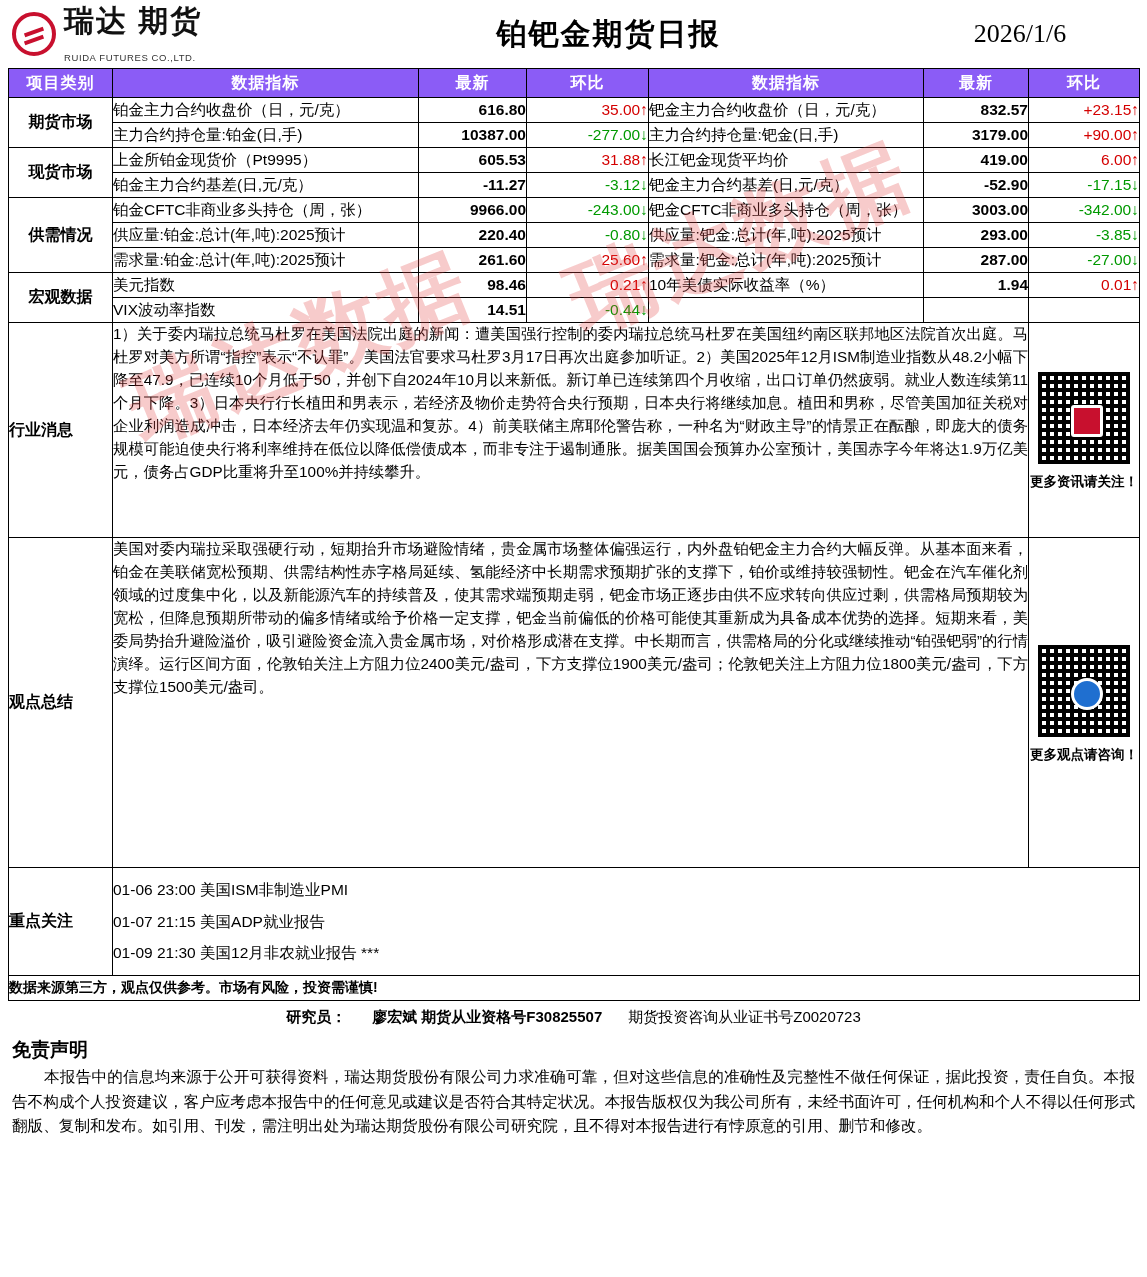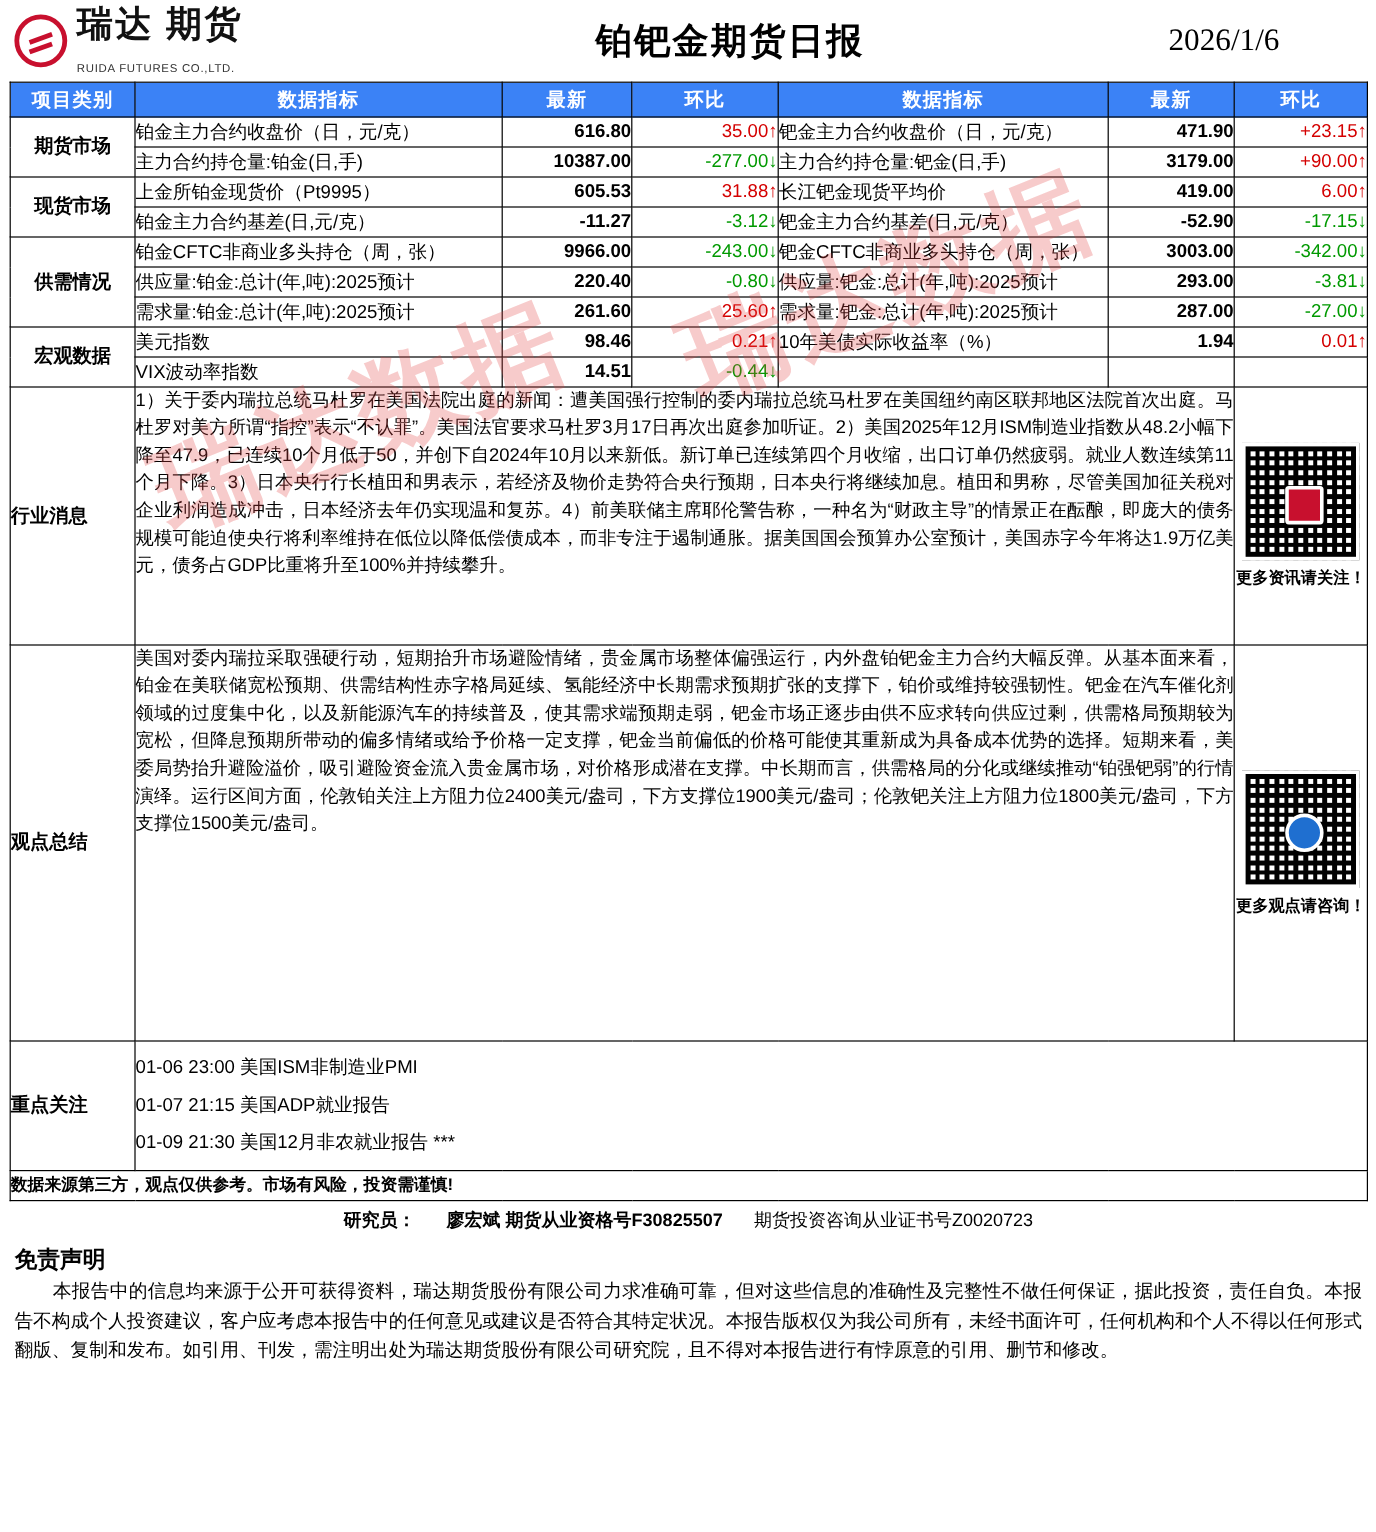--- a/index.html
+++ b/index.html
@@ -125,21 +125,21 @@
     width: 1131px;
     table-layout: fixed;
     position: relative;
     z-index: 2;
   }
   table.main td, table.main th {
     border: 1px solid #000;
     padding: 0;
   }
   thead th {
-    background: #3b82f6;
+    background: #8b5cf6;
     color: #ffffff;
     font-size: 16px;
     font-weight: bold;
     height: 28px;
     text-align: center;
     letter-spacing: 1px;
   }
   .cat-cell {
     text-align: center;
     font-size: 16px;
@@ -297,21 +297,21 @@
       </tr>
     </thead>
     <tbody>
 
       <tr>
         <td class="cat-cell" rowspan="2">期货市场</td>
         <td class="ind-cell">铂金主力合约收盘价（日，元/克）</td>
         <td class="num-cell">616.80</td>
         <td class="chg-cell up">35.00↑</td>
         <td class="ind-cell">钯金主力合约收盘价（日，元/克）</td>
-        <td class="num-cell">471.90</td>
+        <td class="num-cell">832.57</td>
         <td class="chg-cell up">+23.15↑</td>
       </tr>
       <tr>
         <td class="ind-cell">主力合约持仓量:铂金(日,手)</td>
         <td class="num-cell">10387.00</td>
         <td class="chg-cell down">-277.00↓</td>
         <td class="ind-cell">主力合约持仓量:钯金(日,手)</td>
         <td class="num-cell">3179.00</td>
         <td class="chg-cell up">+90.00↑</td>
       </tr>
@@ -342,21 +342,21 @@
         <td class="ind-cell">钯金CFTC非商业多头持仓（周，张）</td>
         <td class="num-cell">3003.00</td>
         <td class="chg-cell down">-342.00↓</td>
       </tr>
       <tr>
         <td class="ind-cell">供应量:铂金:总计(年,吨):2025预计</td>
         <td class="num-cell">220.40</td>
         <td class="chg-cell down">-0.80↓</td>
         <td class="ind-cell">供应量:钯金:总计(年,吨):2025预计</td>
         <td class="num-cell">293.00</td>
-        <td class="chg-cell down">-3.81↓</td>
+        <td class="chg-cell down">-3.85↓</td>
       </tr>
       <tr>
         <td class="ind-cell">需求量:铂金:总计(年,吨):2025预计</td>
         <td class="num-cell">261.60</td>
         <td class="chg-cell up">25.60↑</td>
         <td class="ind-cell">需求量:钯金:总计(年,吨):2025预计</td>
         <td class="num-cell">287.00</td>
         <td class="chg-cell down">-27.00↓</td>
       </tr>
 

